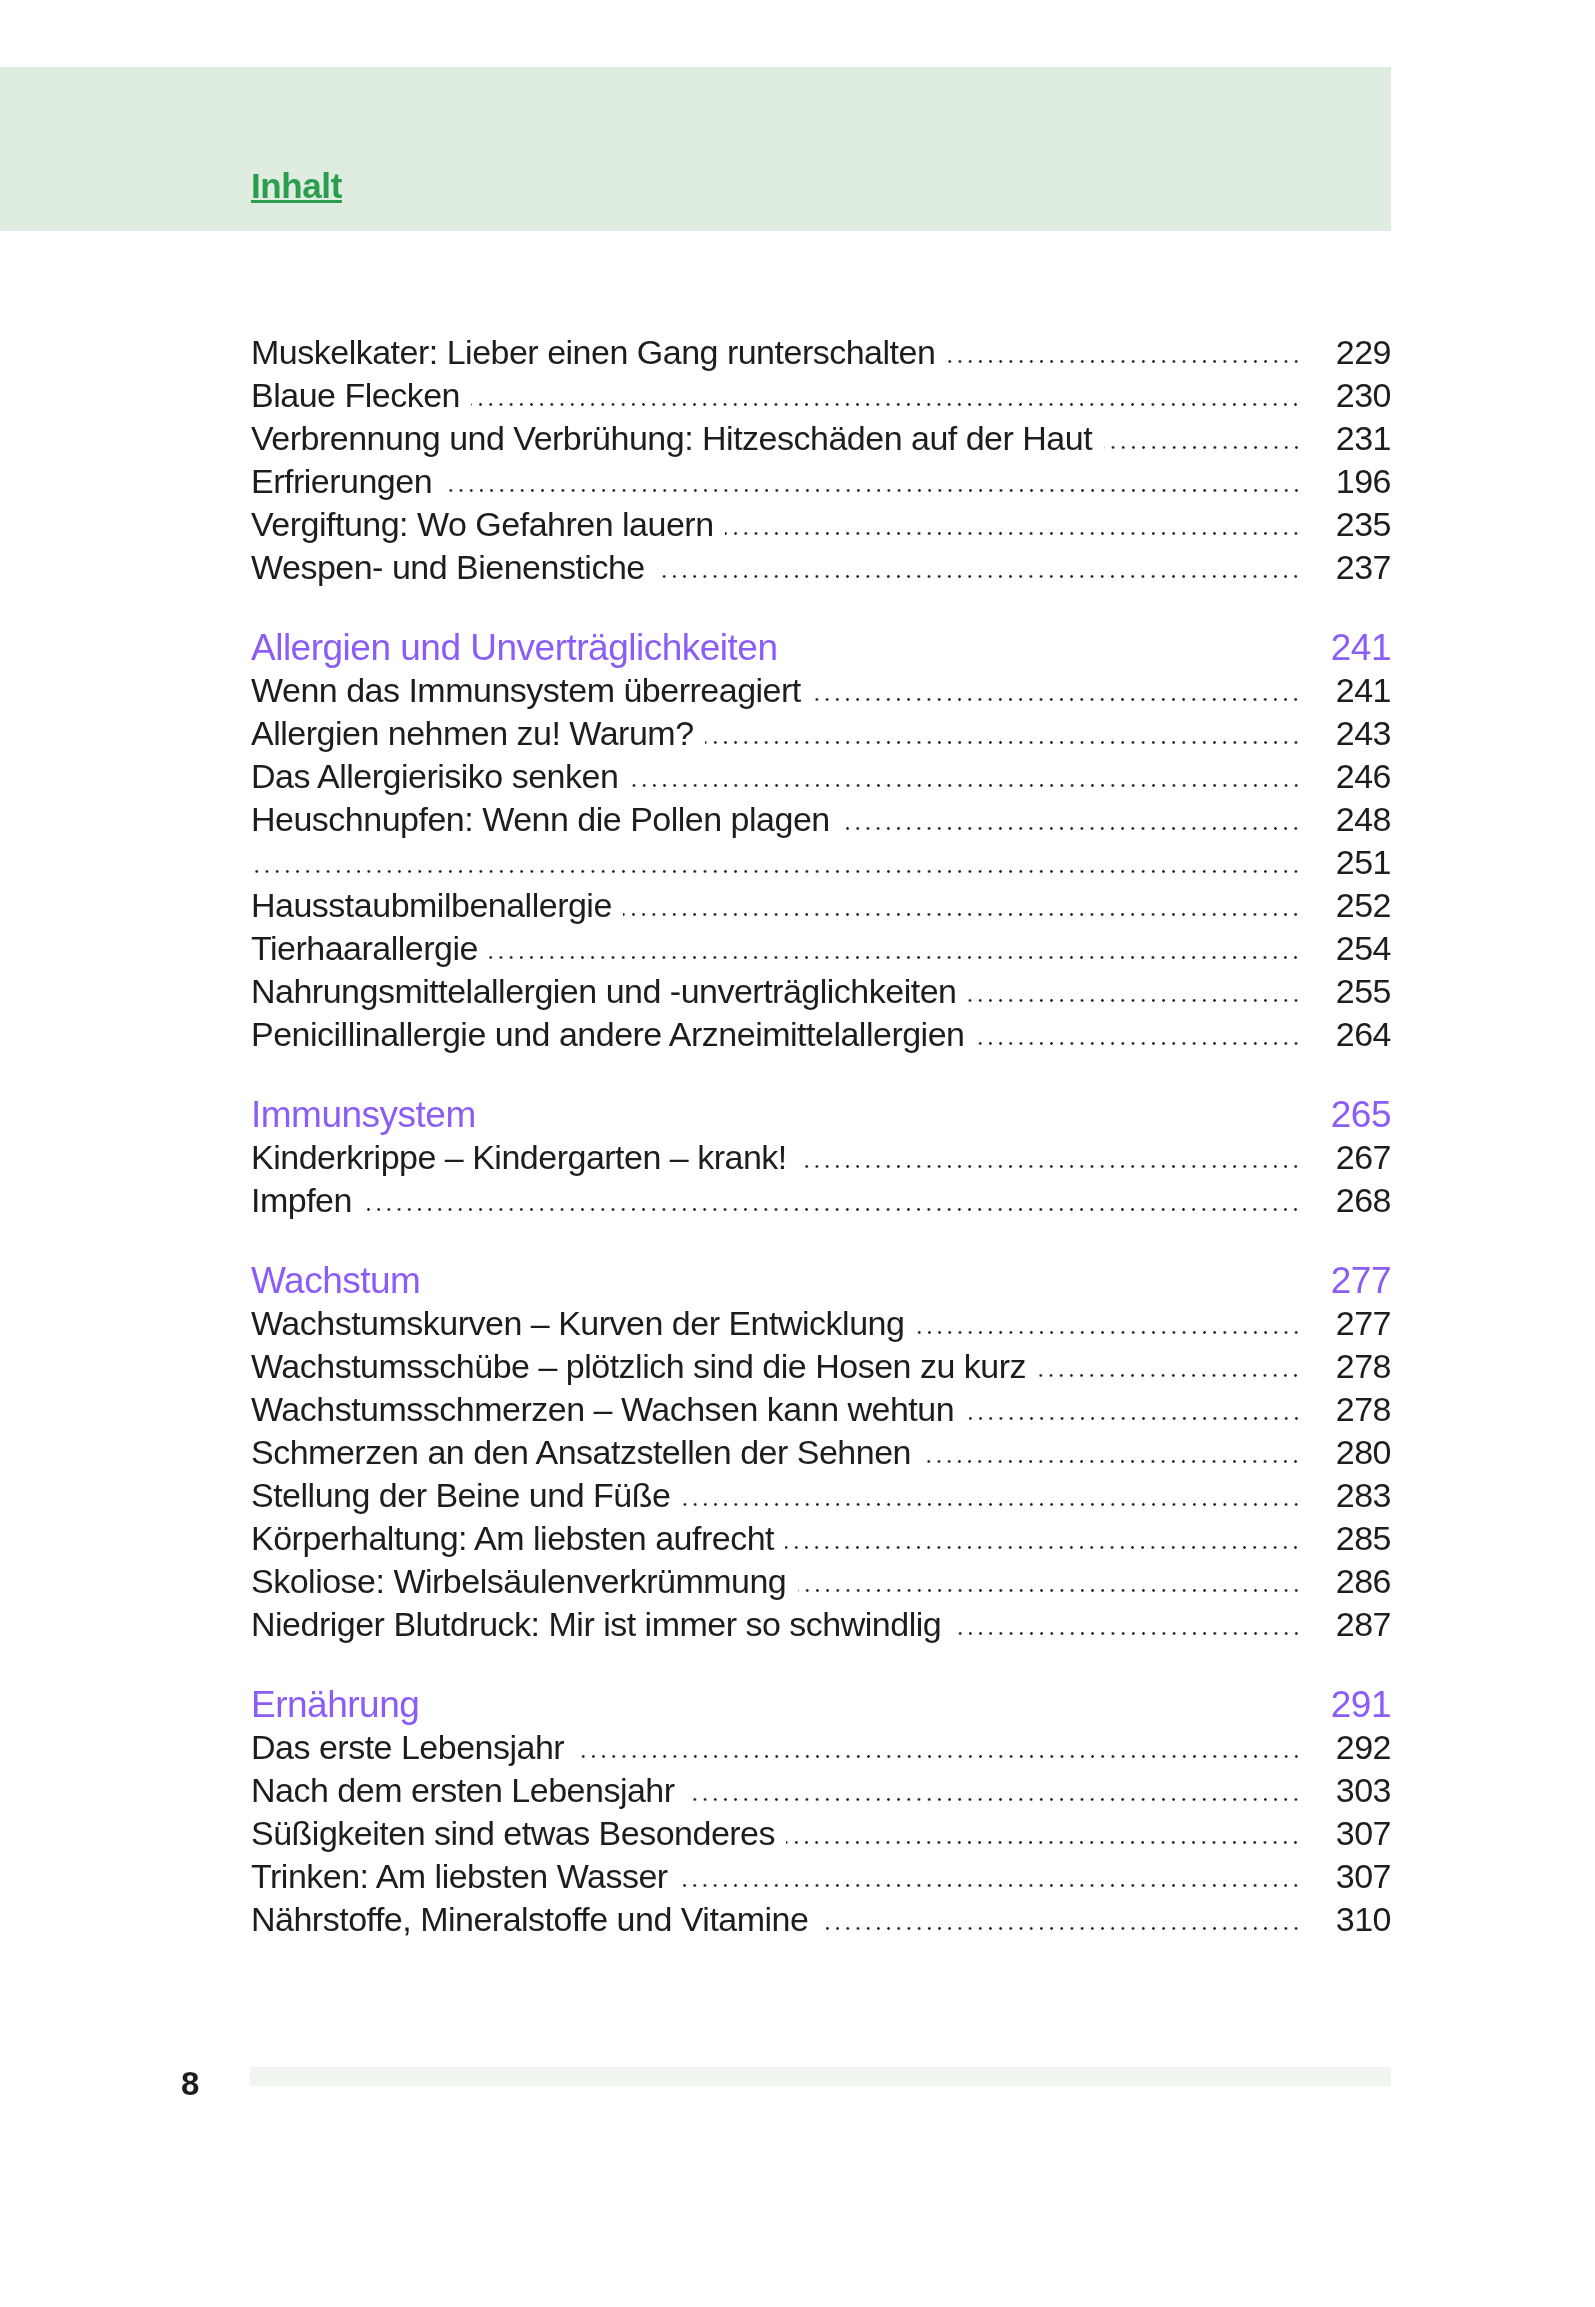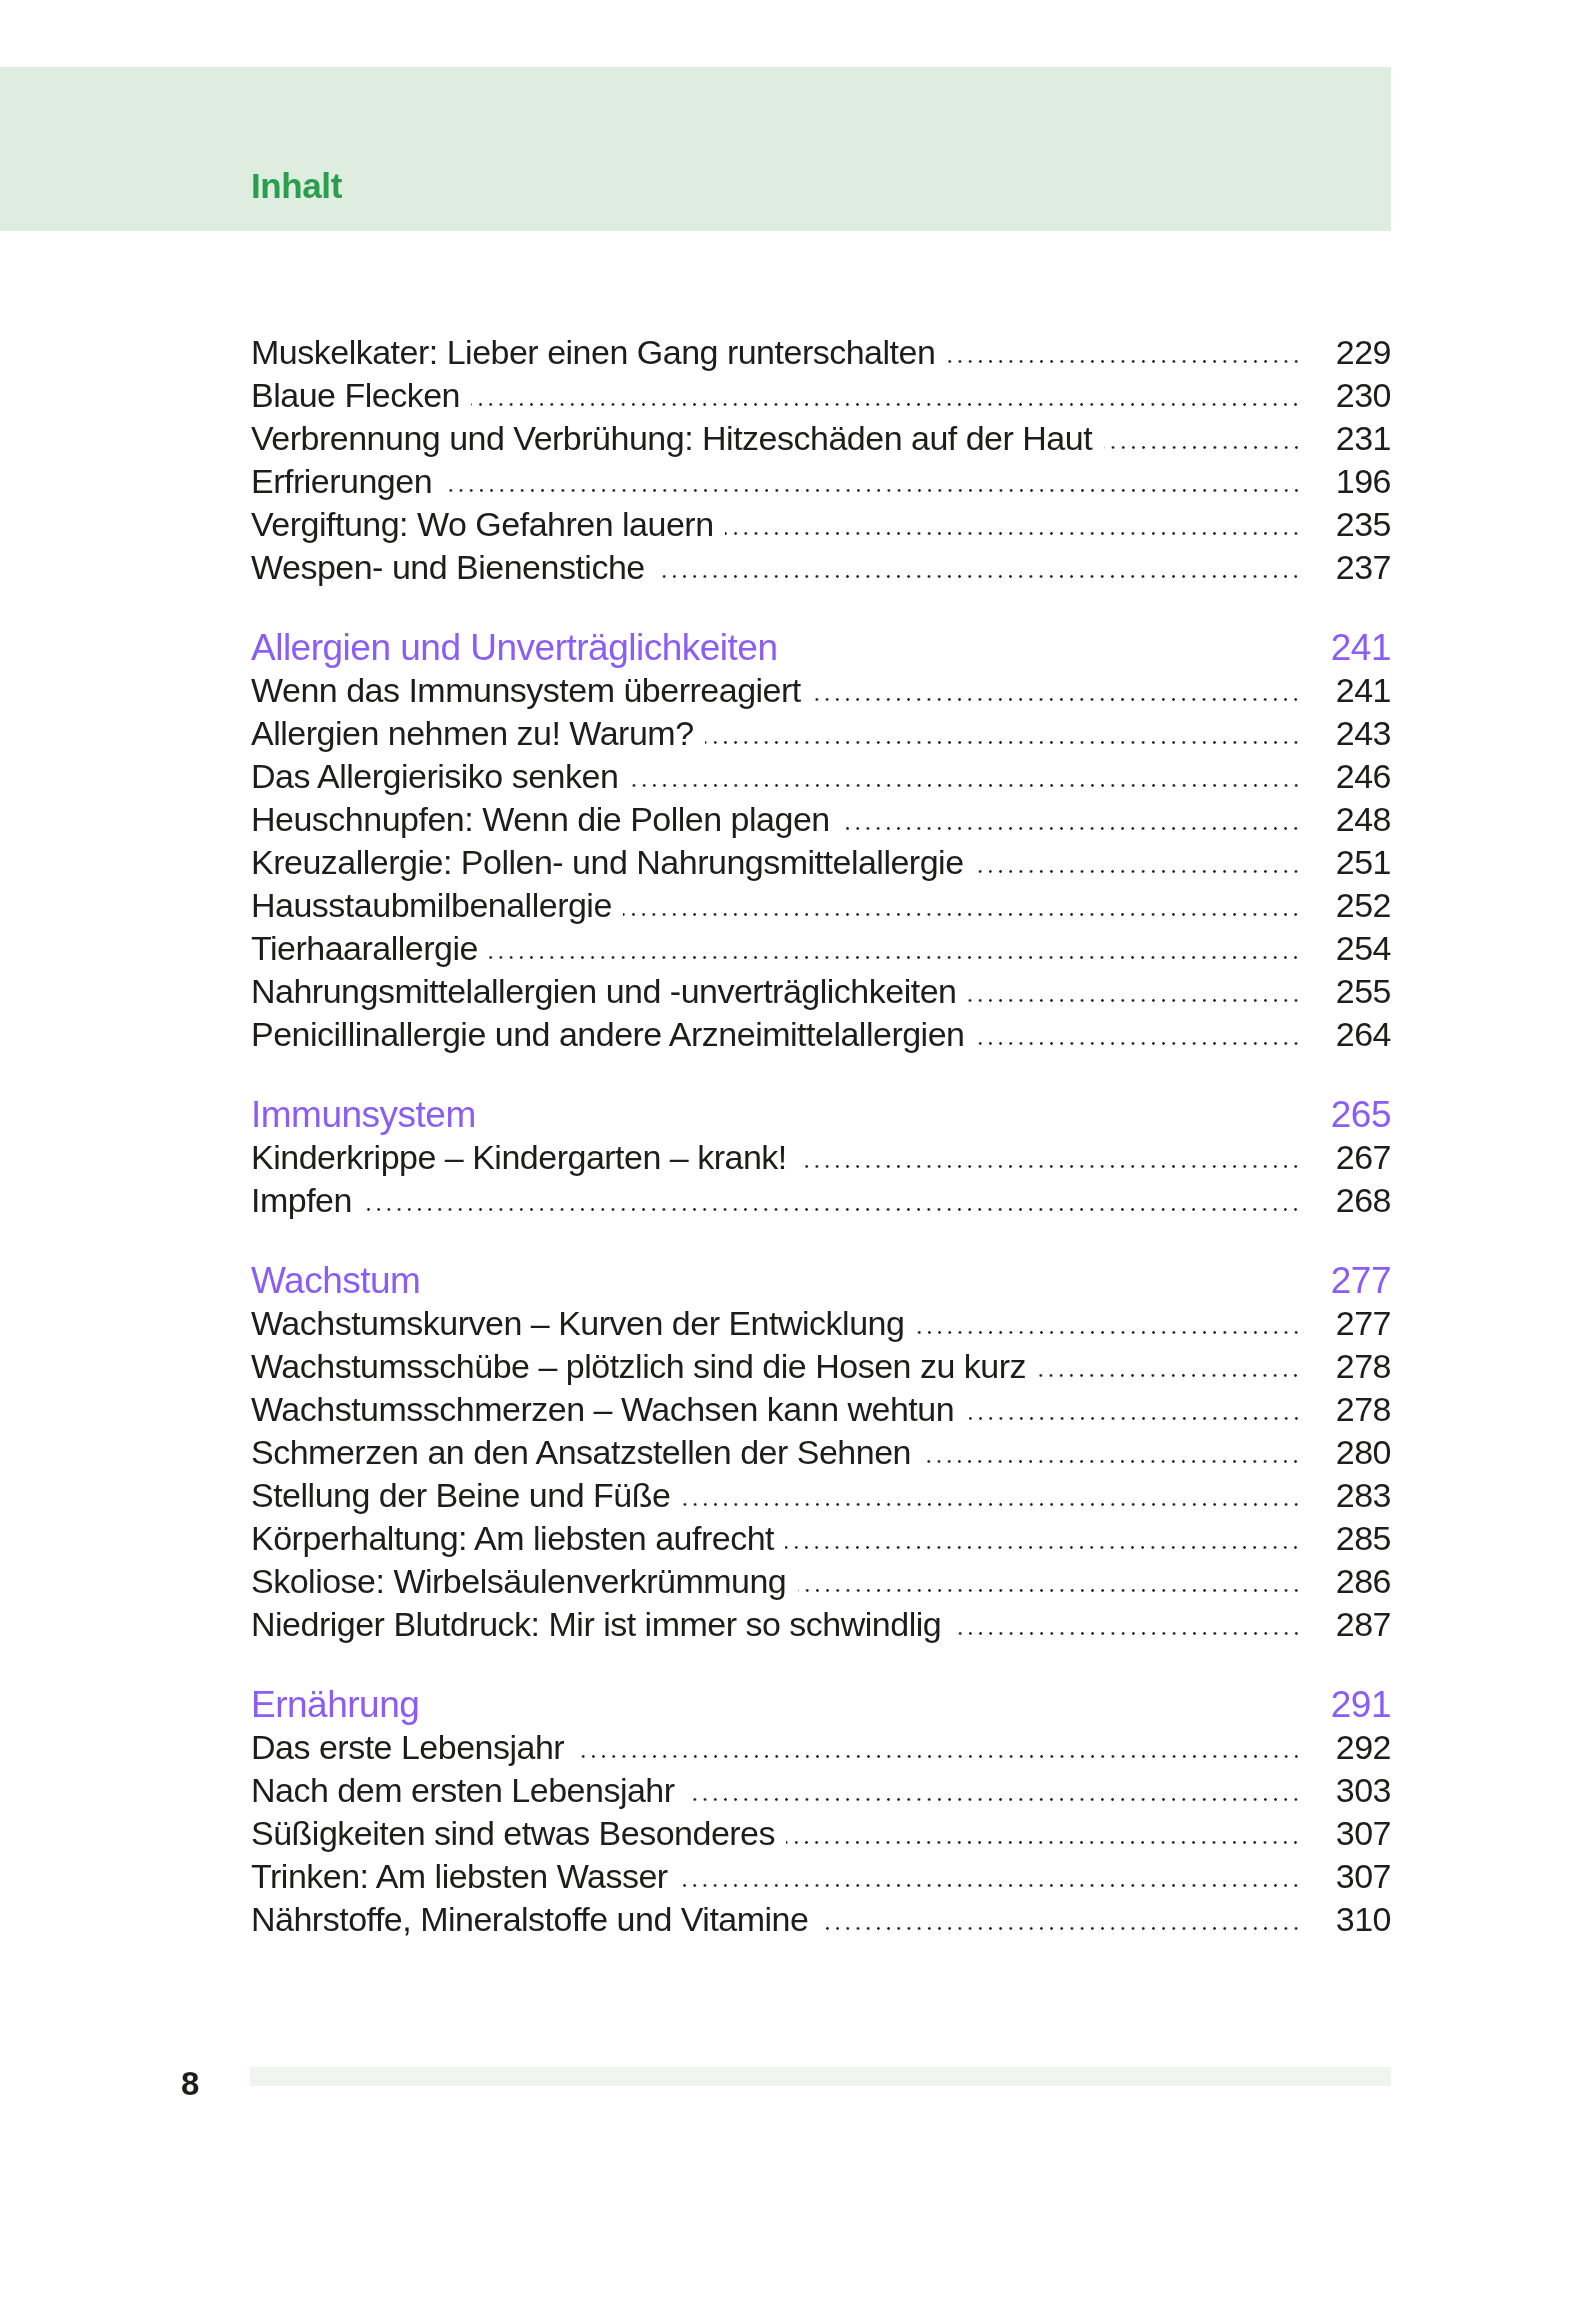--- a/index.html
+++ b/index.html
@@ -25,20 +25,21 @@
     }
     .header-title {
       position: absolute;
       left: 251px;
       top: 161px;
       font-size: 35px;
       font-weight: bold;
       line-height: 49px;
       color: #2a9e4e;
       letter-spacing: -0.4px;
+      text-decoration: underline;
     }
     .toc {
       position: absolute;
       left: 251px;
       top: 331px;
       width: 1140px;
     }
     .toc-group { margin: 0; }
     .toc-section {
       margin-top: 38px;
@@ -155,21 +156,20 @@
         <span class="entry-title">Das Allergierisiko senken</span>
         <span class="leader"></span>
         <span class="entry-page">246</span>
       </div>
       <div class="toc-entry">
         <span class="entry-title">Heuschnupfen: Wenn die Pollen plagen</span>
         <span class="leader"></span>
         <span class="entry-page">248</span>
       </div>
       <div class="toc-entry">
-        <span class="entry-title">Kreuzallergie: Pollen- und Nahrungsmittelallergie</span>
         <span class="leader"></span>
         <span class="entry-page">251</span>
       </div>
       <div class="toc-entry">
         <span class="entry-title">Hausstaubmilbenallergie</span>
         <span class="leader"></span>
         <span class="entry-page">252</span>
       </div>
       <div class="toc-entry">
         <span class="entry-title">Tierhaarallergie</span>

